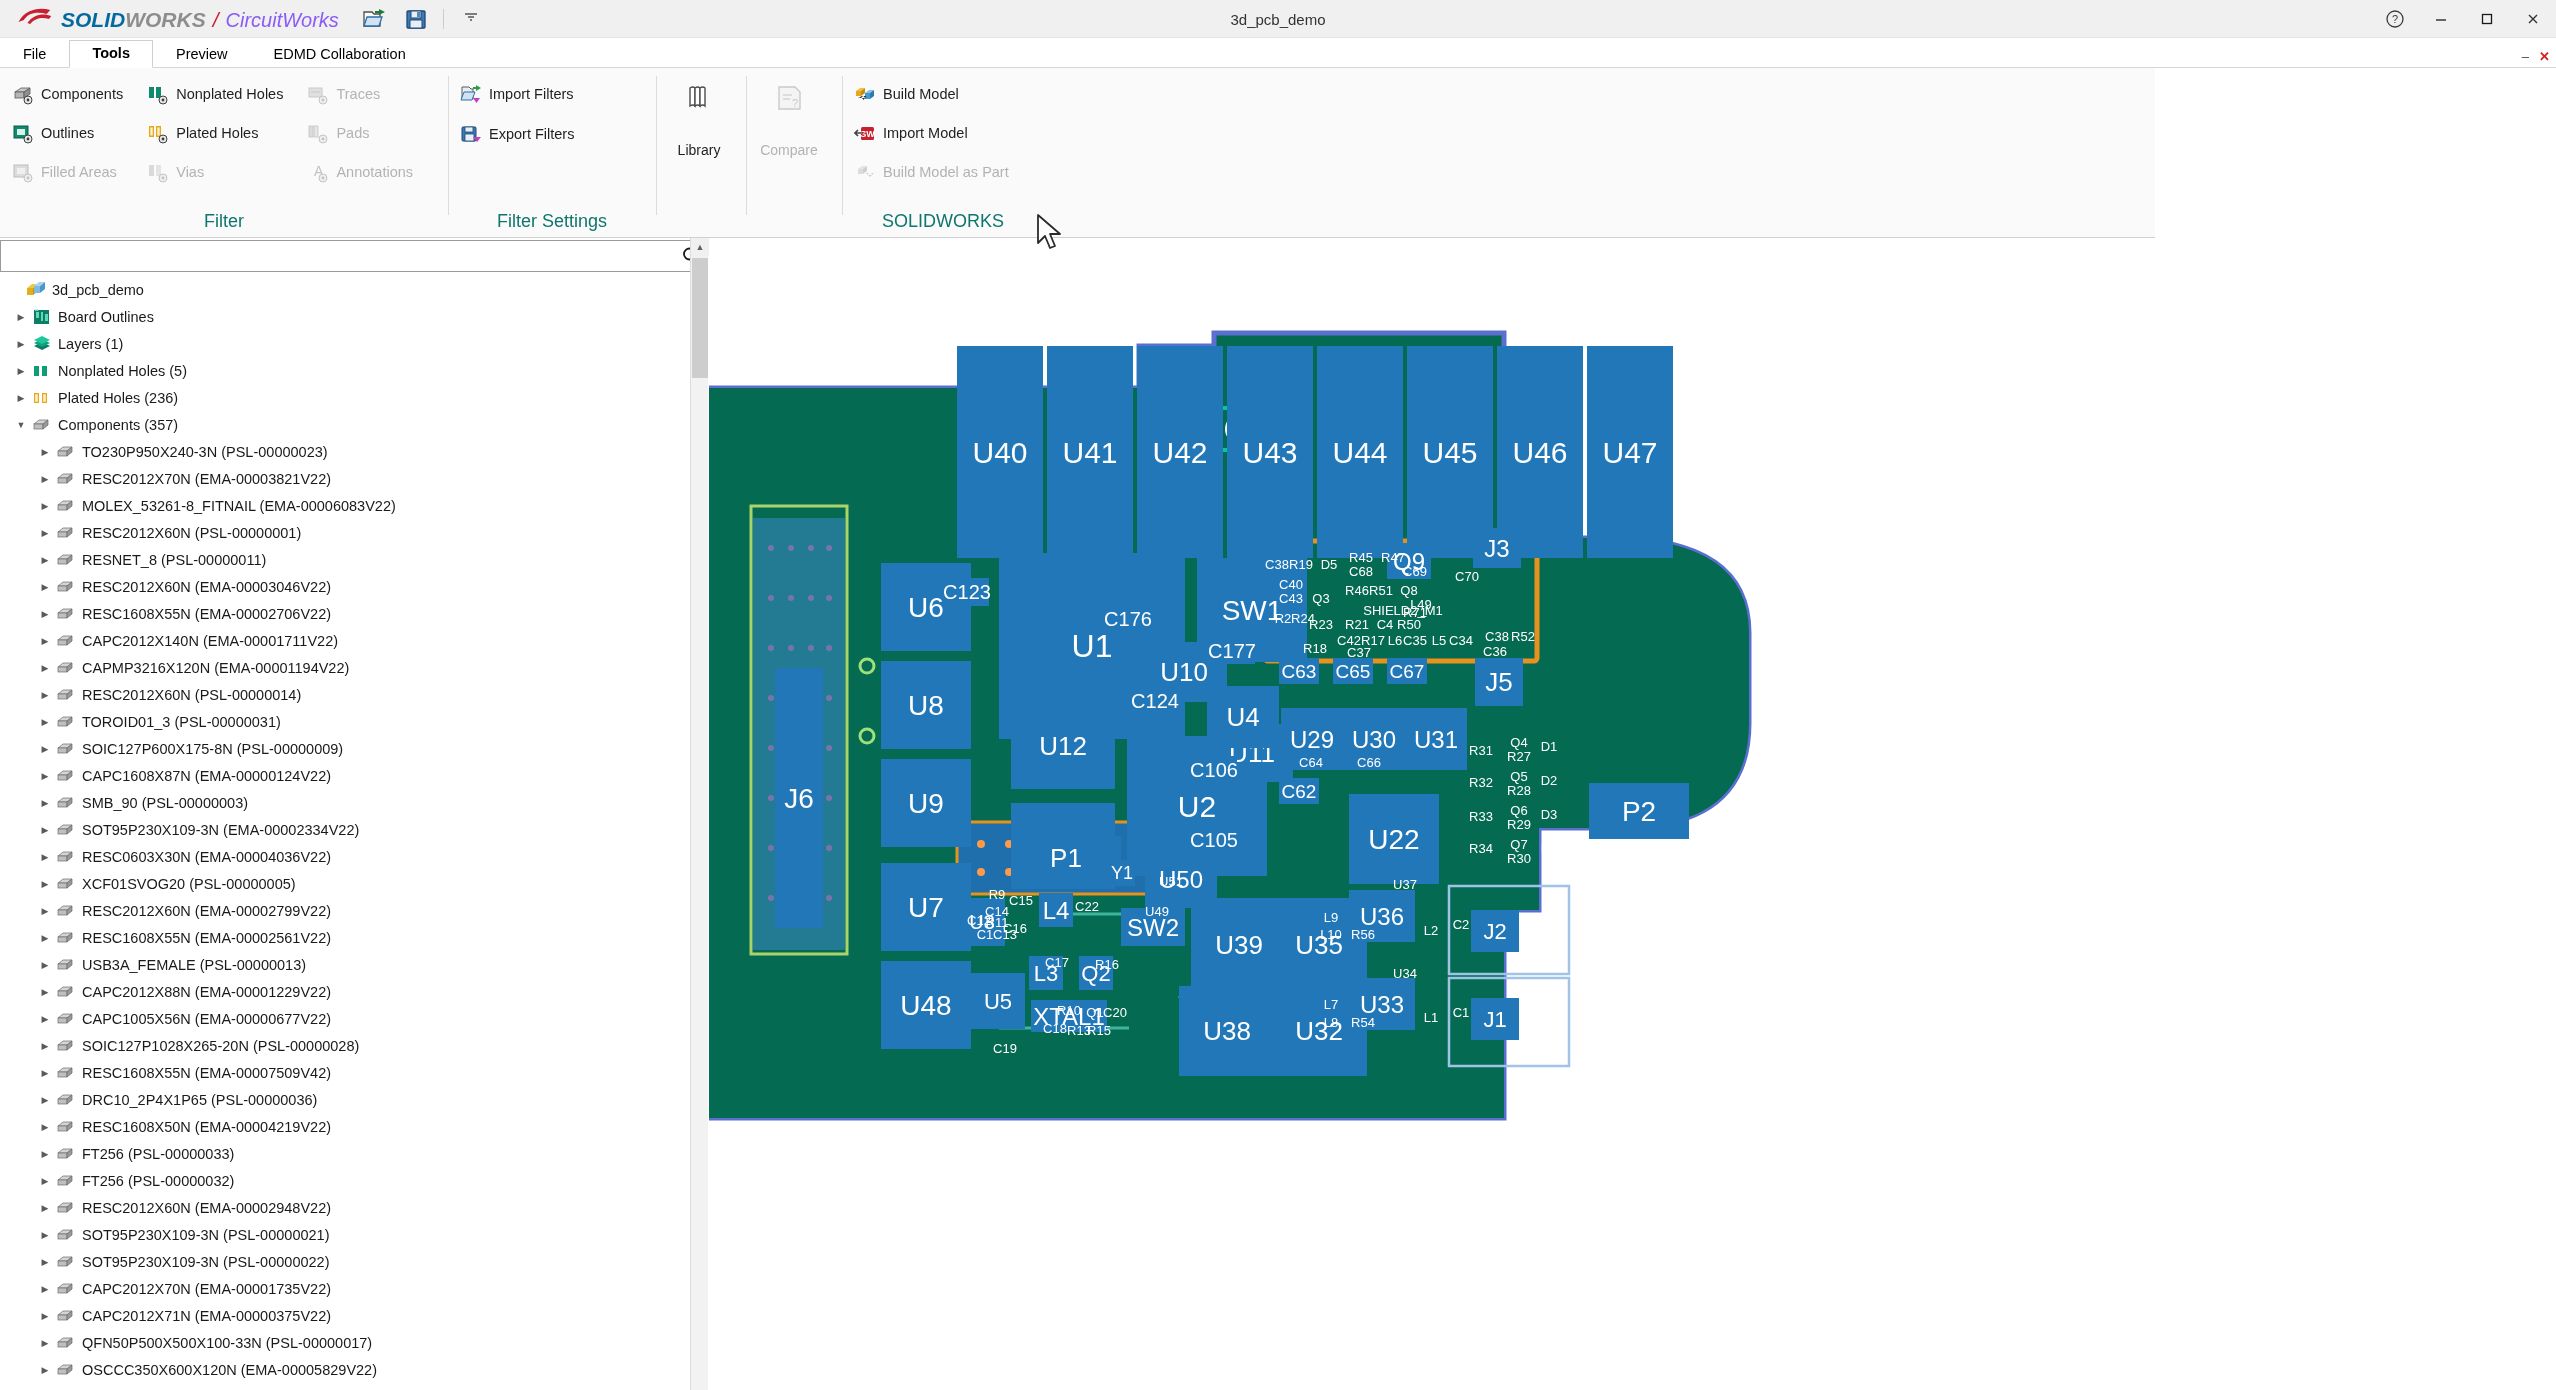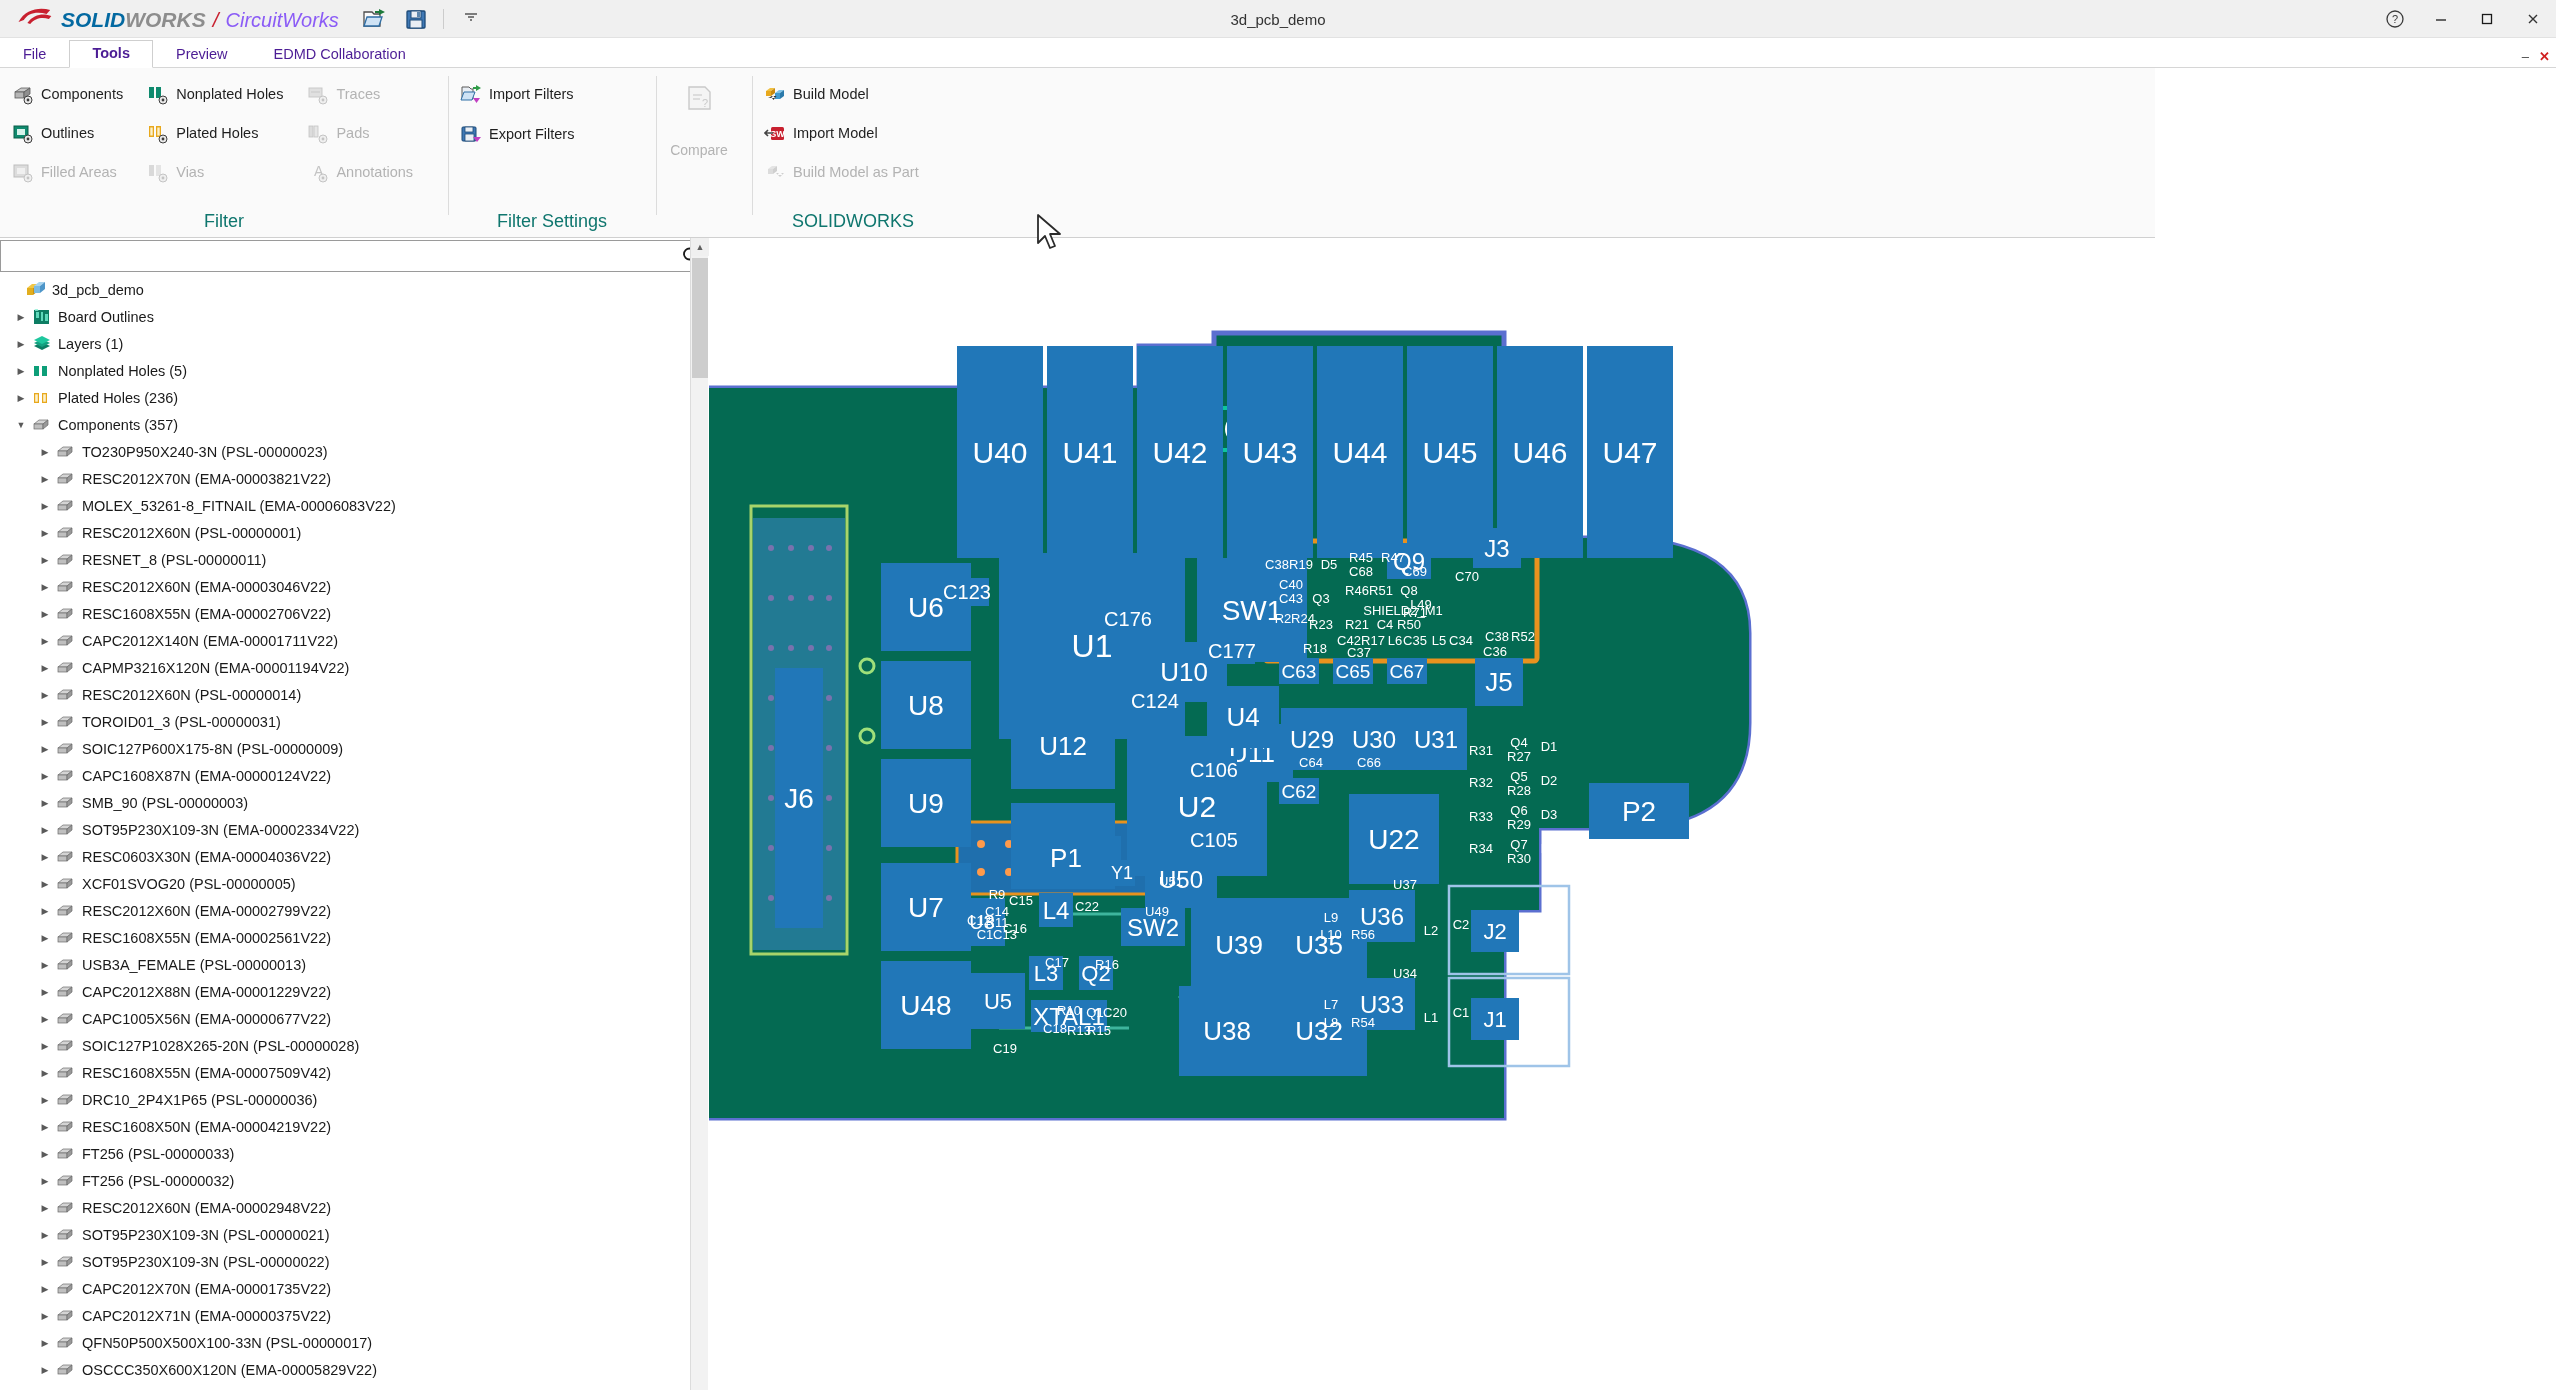--- a/index.html
+++ b/index.html
@@ -45,21 +45,21 @@
     cursor: pointer; color: #333;
   }
 
   
   .tabbar {
     position: absolute; left: 0; top: 38px; width: 2556px; height: 30px;
     background: #ffffff; display: flex; align-items: flex-end;
     border-bottom: 1px solid #d6d6d6;
   }
   .tab {
-    padding: 4px 22px 6px 22px; font-size: 14.5px; color: #4c1d95; cursor: pointer;
+    padding: 4px 22px 6px 22px; font-size: 14.5px; color: #000000; cursor: pointer;
     border: 1px solid transparent; border-bottom: none; position: relative; top: 1px;
   }
   .tab.active {
     background: #ffffff; border-color: #cfcfcf; border-bottom: 1px solid #ffffff;
     font-weight: bold; z-index: 3;
   }
   .tabbar-right {
     position: absolute; right: 6px; bottom: 4px; display: flex; gap: 10px; align-items: center;
   }
   .tiny-btn { font-size: 13px; color: #444; cursor: pointer; line-height: 1; }
@@ -377,20 +377,35 @@
                   <path d="M13 14 h8 l-4 5 z" fill="#c23fc2"></path>
                 </svg>
             </span>
             <span class="lbl">Export Filters</span>
           </div>
         </div>
       </div>
       <div class="rgroup-label">Filter Settings</div>
     </div>
 
+    <div class="rgroup" style="width:90px;">
+      <div class="rbig">
+        <span class="bicon">
+          <svg width="34" height="34" viewBox="0 0 34 34">
+              <g fill="#fff" stroke="#4d4d4d" stroke-width="1.4">
+                <path d="M8 6 q3 -2 5 0 v18 q-2 -2 -5 0 z"></path>
+                <path d="M13 6 q3 -2 5 0 v18 q-2 -2 -5 0 z"></path>
+                <path d="M18 6 q3 -2 5 0 v18 q-2 -2 -5 0 z"></path>
+              </g>
+            </svg>
+        </span>
+        <span class="lbl">Library</span>
+      </div>
+      <div class="rgroup-label"></div>
+    </div>
 
 
     <div class="rgroup" style="width:96px;">
       <div class="rbig disabled">
         <span class="bicon">
           <svg width="34" height="34" viewBox="0 0 34 34">
               <path d="M7 5 h16 l5 5 v17 h-21 z" fill="#f4f4f4" stroke="#c9c9c9" stroke-width="1.4"></path>
               <path d="M11 13 h9 M11 17 h7" stroke="#d4d4d4" stroke-width="1.4"></path>
               <text x="20" y="25" font-size="11" fill="#c9c9c9" font-family="Liberation Sans, sans-serif">?</text>
             </svg>

